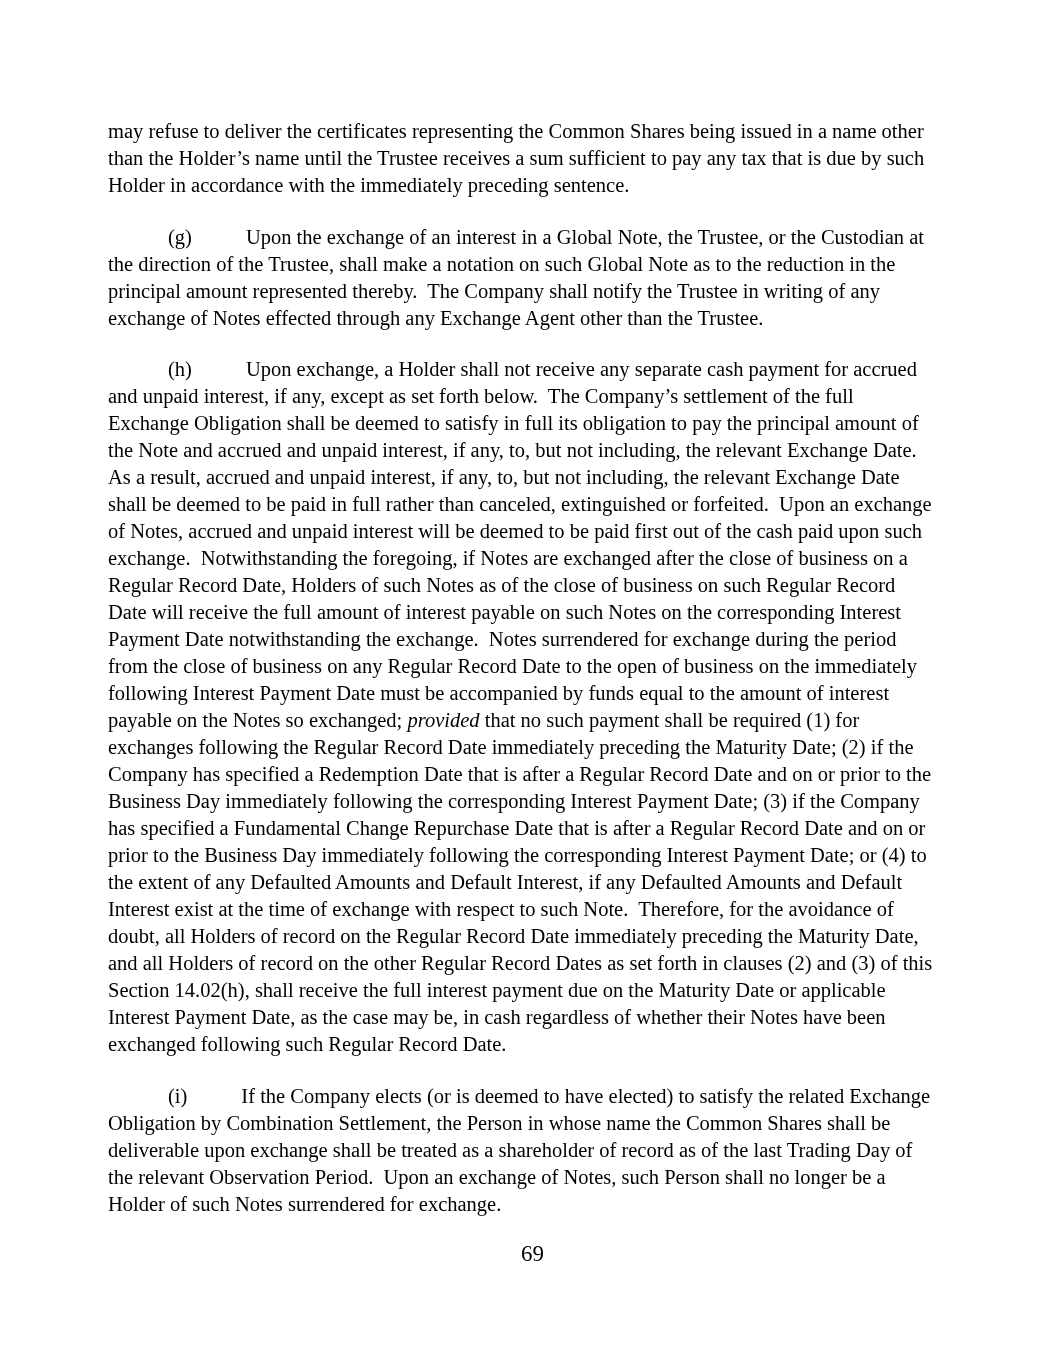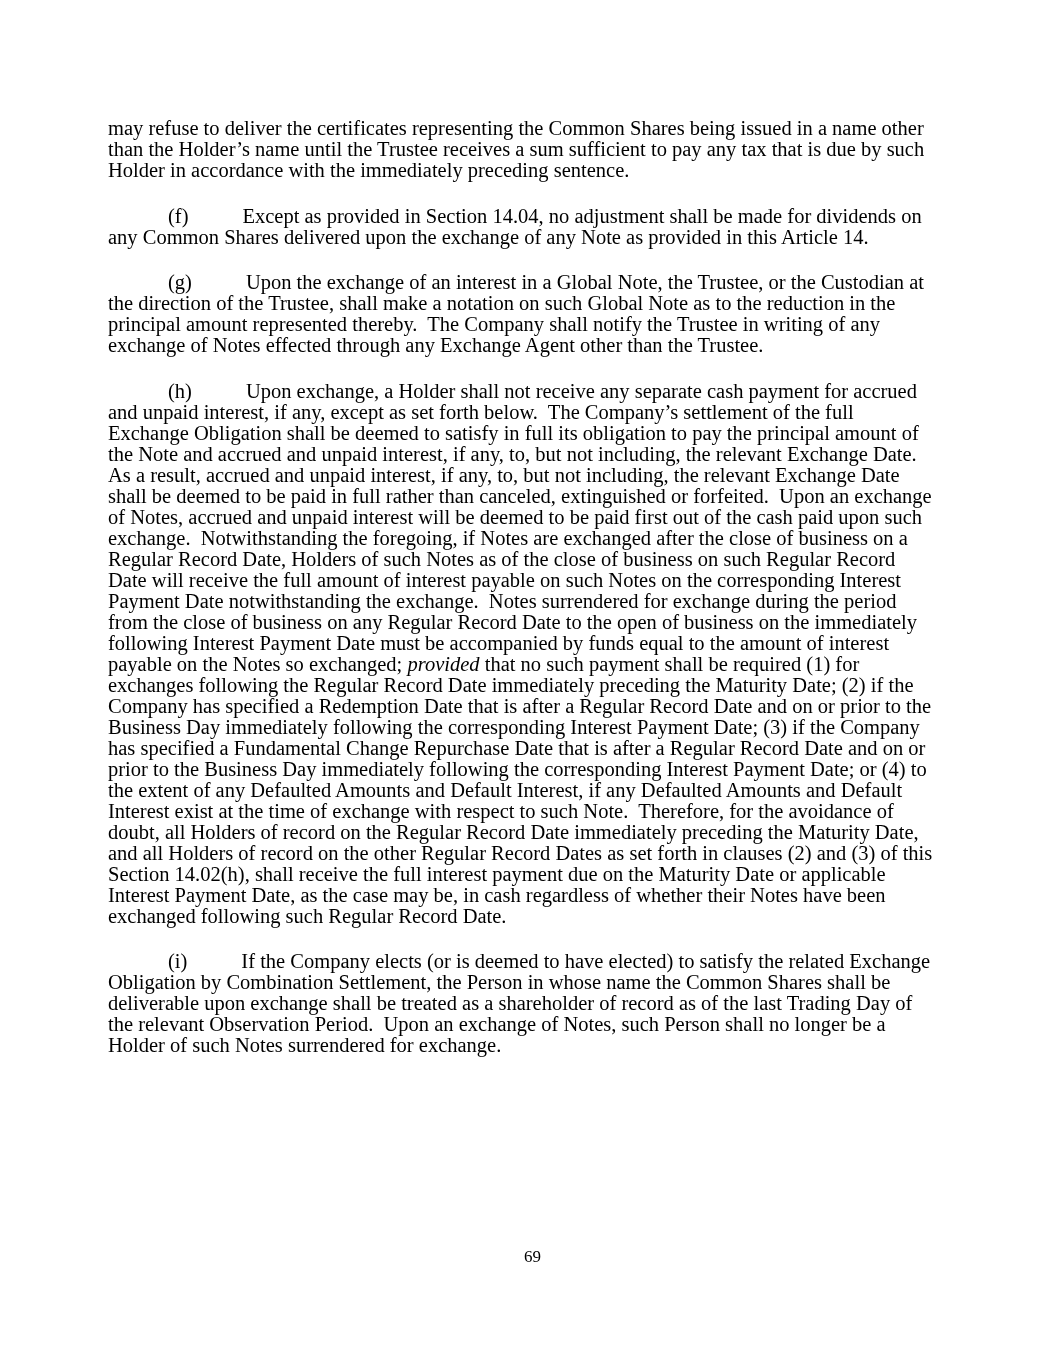--- a/index.html
+++ b/index.html
@@ -9,21 +9,21 @@
   }
   .doc-page {
     position: relative;
     width: 1055px;
     height: 1365px;
     margin: 0 auto;
     background: #ffffff;
     color: #000000;
     font-family: "Liberation Serif", "DejaVu Serif", serif;
     font-size: 20.5px;
-    line-height: 21px;
+    line-height: 27px;
     box-sizing: border-box;
     padding: 118px 120px 0 108px;
     overflow: hidden;
   }
   .para {
     margin: 0 0 24.5px 0;
     text-align: left;
     white-space: pre-wrap;
   }
   .para .marker {
@@ -34,29 +34,28 @@
     width: 54px;
   }
   .para em {
   }
   .page-number {
     position: absolute;
     bottom: 98px;
     left: 0;
     right: 0;
     text-align: center;
-    font-size: 17px;
+    font-size: 23px;
     padding-left: 10px;
   }
 </style>
 </head>
 <body>
 
 <div class="doc-page">
   <div id="paragraphs">
       <p class="para"><span>may refuse to deliver the certificates representing the Common Shares being issued in a name other than the Holder’s name until the Trustee receives a sum sufficient to pay any tax that is due by such Holder in accordance with the immediately preceding sentence.</span></p>
-      <p class="para"><span class="marker">(f)</span><span class="tab"></span><span>Except as provided in Section 14.04, no adjustment shall be made for dividends on any Common Shares delivered upon the exchange of any Note as provided in this Article 14.</span></p>
       <p class="para"><span class="marker">(g)</span><span class="tab"></span><span>Upon the exchange of an interest in a Global Note, the Trustee, or the Custodian at the direction of the Trustee, shall make a notation on such Global Note as to the reduction in the principal amount represented thereby.  The Company shall notify the Trustee in writing of any exchange of Notes effected through any Exchange Agent other than the Trustee.</span></p>
       <p class="para"><span class="marker">(h)</span><span class="tab"></span><span>Upon exchange, a Holder shall not receive any separate cash payment for accrued and unpaid interest, if any, except as set forth below.  The Company’s settlement of the full Exchange Obligation shall be deemed to satisfy in full its obligation to pay the principal amount of the Note and accrued and unpaid interest, if any, to, but not including, the relevant Exchange Date.  As a result, accrued and unpaid interest, if any, to, but not including, the relevant Exchange Date shall be deemed to be paid in full rather than canceled, extinguished or forfeited.  Upon an exchange of Notes, accrued and unpaid interest will be deemed to be paid first out of the cash paid upon such exchange.  Notwithstanding the foregoing, if Notes are exchanged after the close of business on a Regular Record Date, Holders of such Notes as of the close of business on such Regular Record Date will receive the full amount of interest payable on such Notes on the corresponding Interest Payment Date notwithstanding the exchange.  Notes surrendered for exchange during the period from the close of business on any Regular Record Date to the open of business on the immediately following Interest Payment Date must be accompanied by funds equal to the amount of interest payable on the Notes so exchanged; </span><em>provided</em><span> that no such payment shall be required (1) for exchanges following the Regular Record Date immediately preceding the Maturity Date; (2) if the Company has specified a Redemption Date that is after a Regular Record Date and on or prior to the Business Day immediately following the corresponding Interest Payment Date; (3) if the Company has specified a Fundamental Change Repurchase Date that is after a Regular Record Date and on or prior to the Business Day immediately following the corresponding Interest Payment Date; or (4) to the extent of any Defaulted Amounts and Default Interest, if any Defaulted Amounts and Default Interest exist at the time of exchange with respect to such Note.  Therefore, for the avoidance of doubt, all Holders of record on the Regular Record Date immediately preceding the Maturity Date, and all Holders of record on the other Regular Record Dates as set forth in clauses (2) and (3) of this Section 14.02(h), shall receive the full interest payment due on the Maturity Date or applicable Interest Payment Date, as the case may be, in cash regardless of whether their Notes have been exchanged following such Regular Record Date.</span></p>
       <p class="para"><span class="marker">(i)</span><span class="tab"></span><span>If the Company elects (or is deemed to have elected) to satisfy the related Exchange Obligation by Combination Settlement, the Person in whose name the Common Shares shall be deliverable upon exchange shall be treated as a shareholder of record as of the last Trading Day of the relevant Observation Period.  Upon an exchange of Notes, such Person shall no longer be a Holder of such Notes surrendered for exchange.</span></p>
     </div>
   <div class="page-number">69</div>
 </div>
 
 </body></html>

